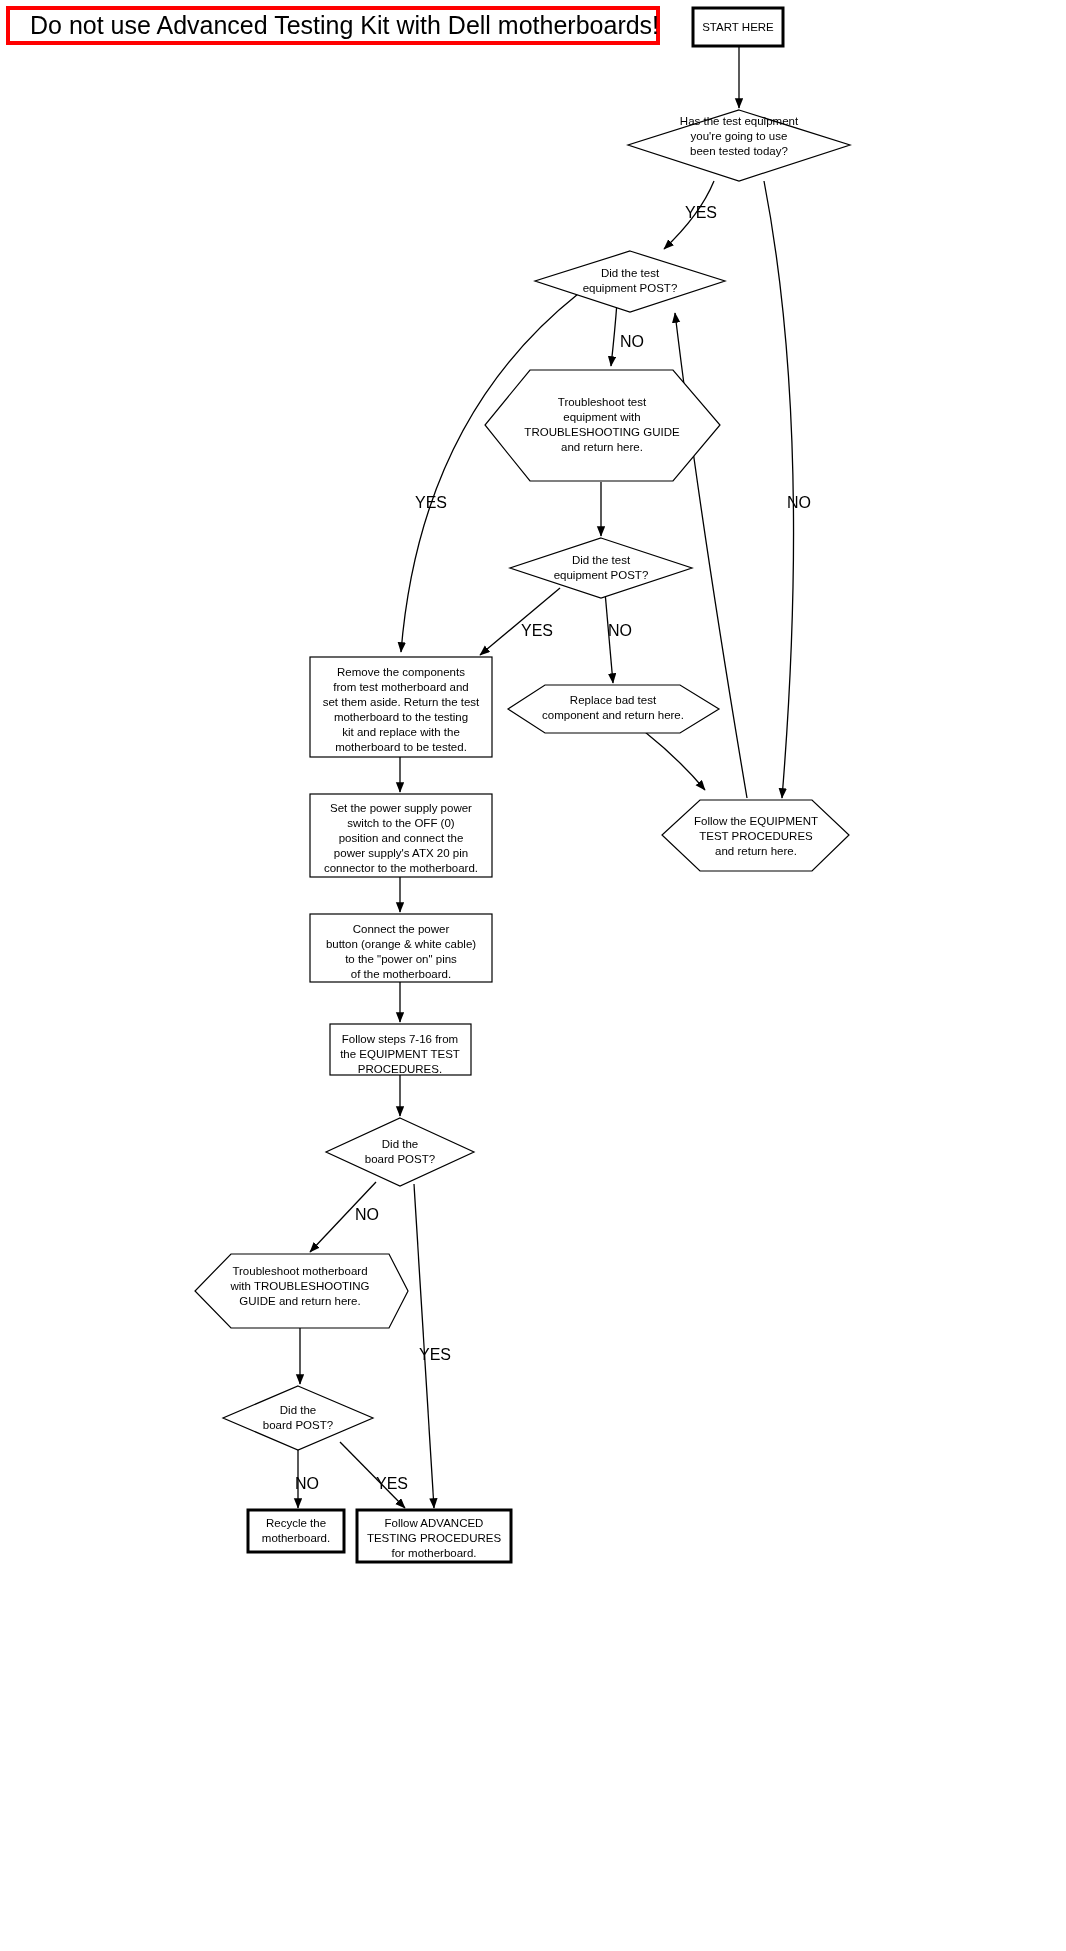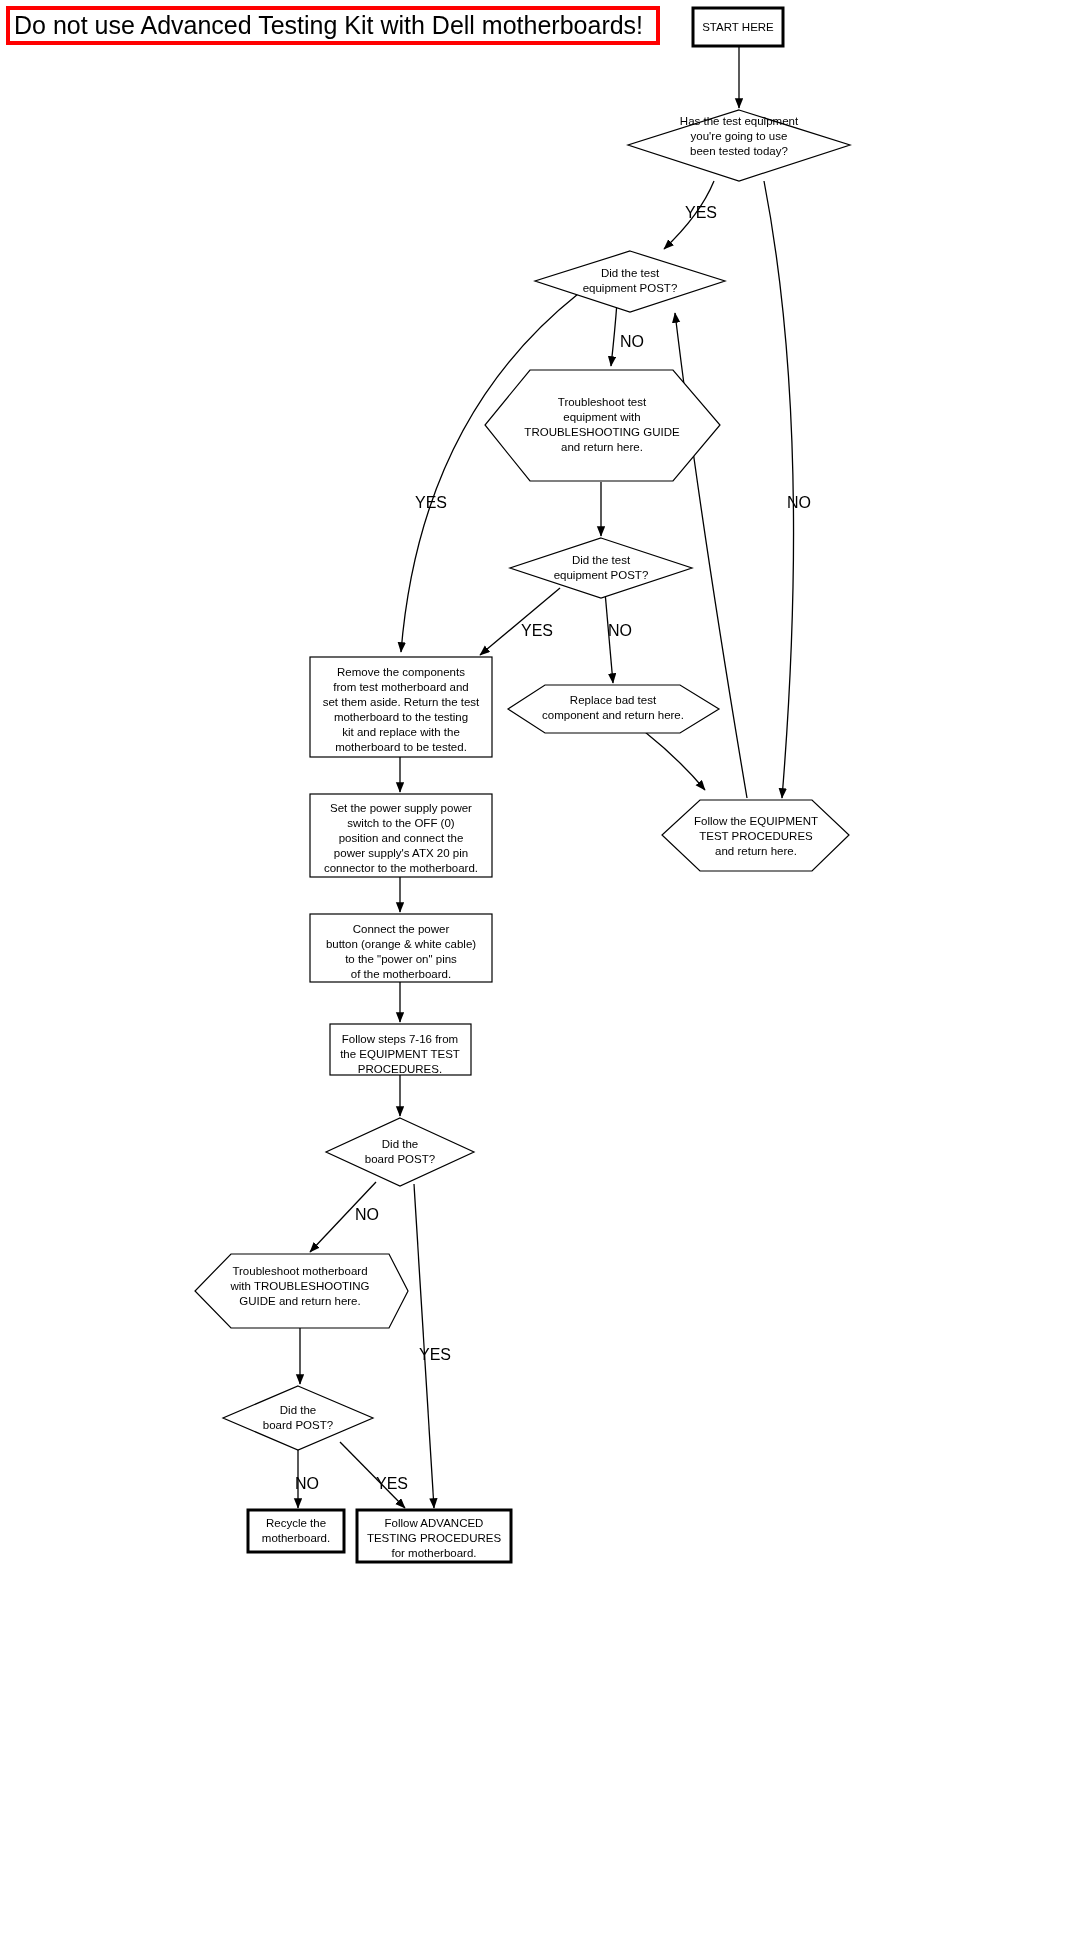--- a/index.html
+++ b/index.html
@@ -57,21 +57,21 @@
     position: absolute;
     left: 6px;
     top: 6px;
     width: 654px;
     height: 39px;
     border: 4px solid #ff0000;
     background: #ffffff;
     box-sizing: border-box;
     display: flex;
     align-items: center;
-    padding-left: 4px;
+    padding-left: 20px;
   }
   #banner-text {
     font-family: "Liberation Sans", sans-serif;
     font-size: 25px;
     color: #000000;
     white-space: nowrap;
     line-height: 1;
   }
 </style>
 </head>

